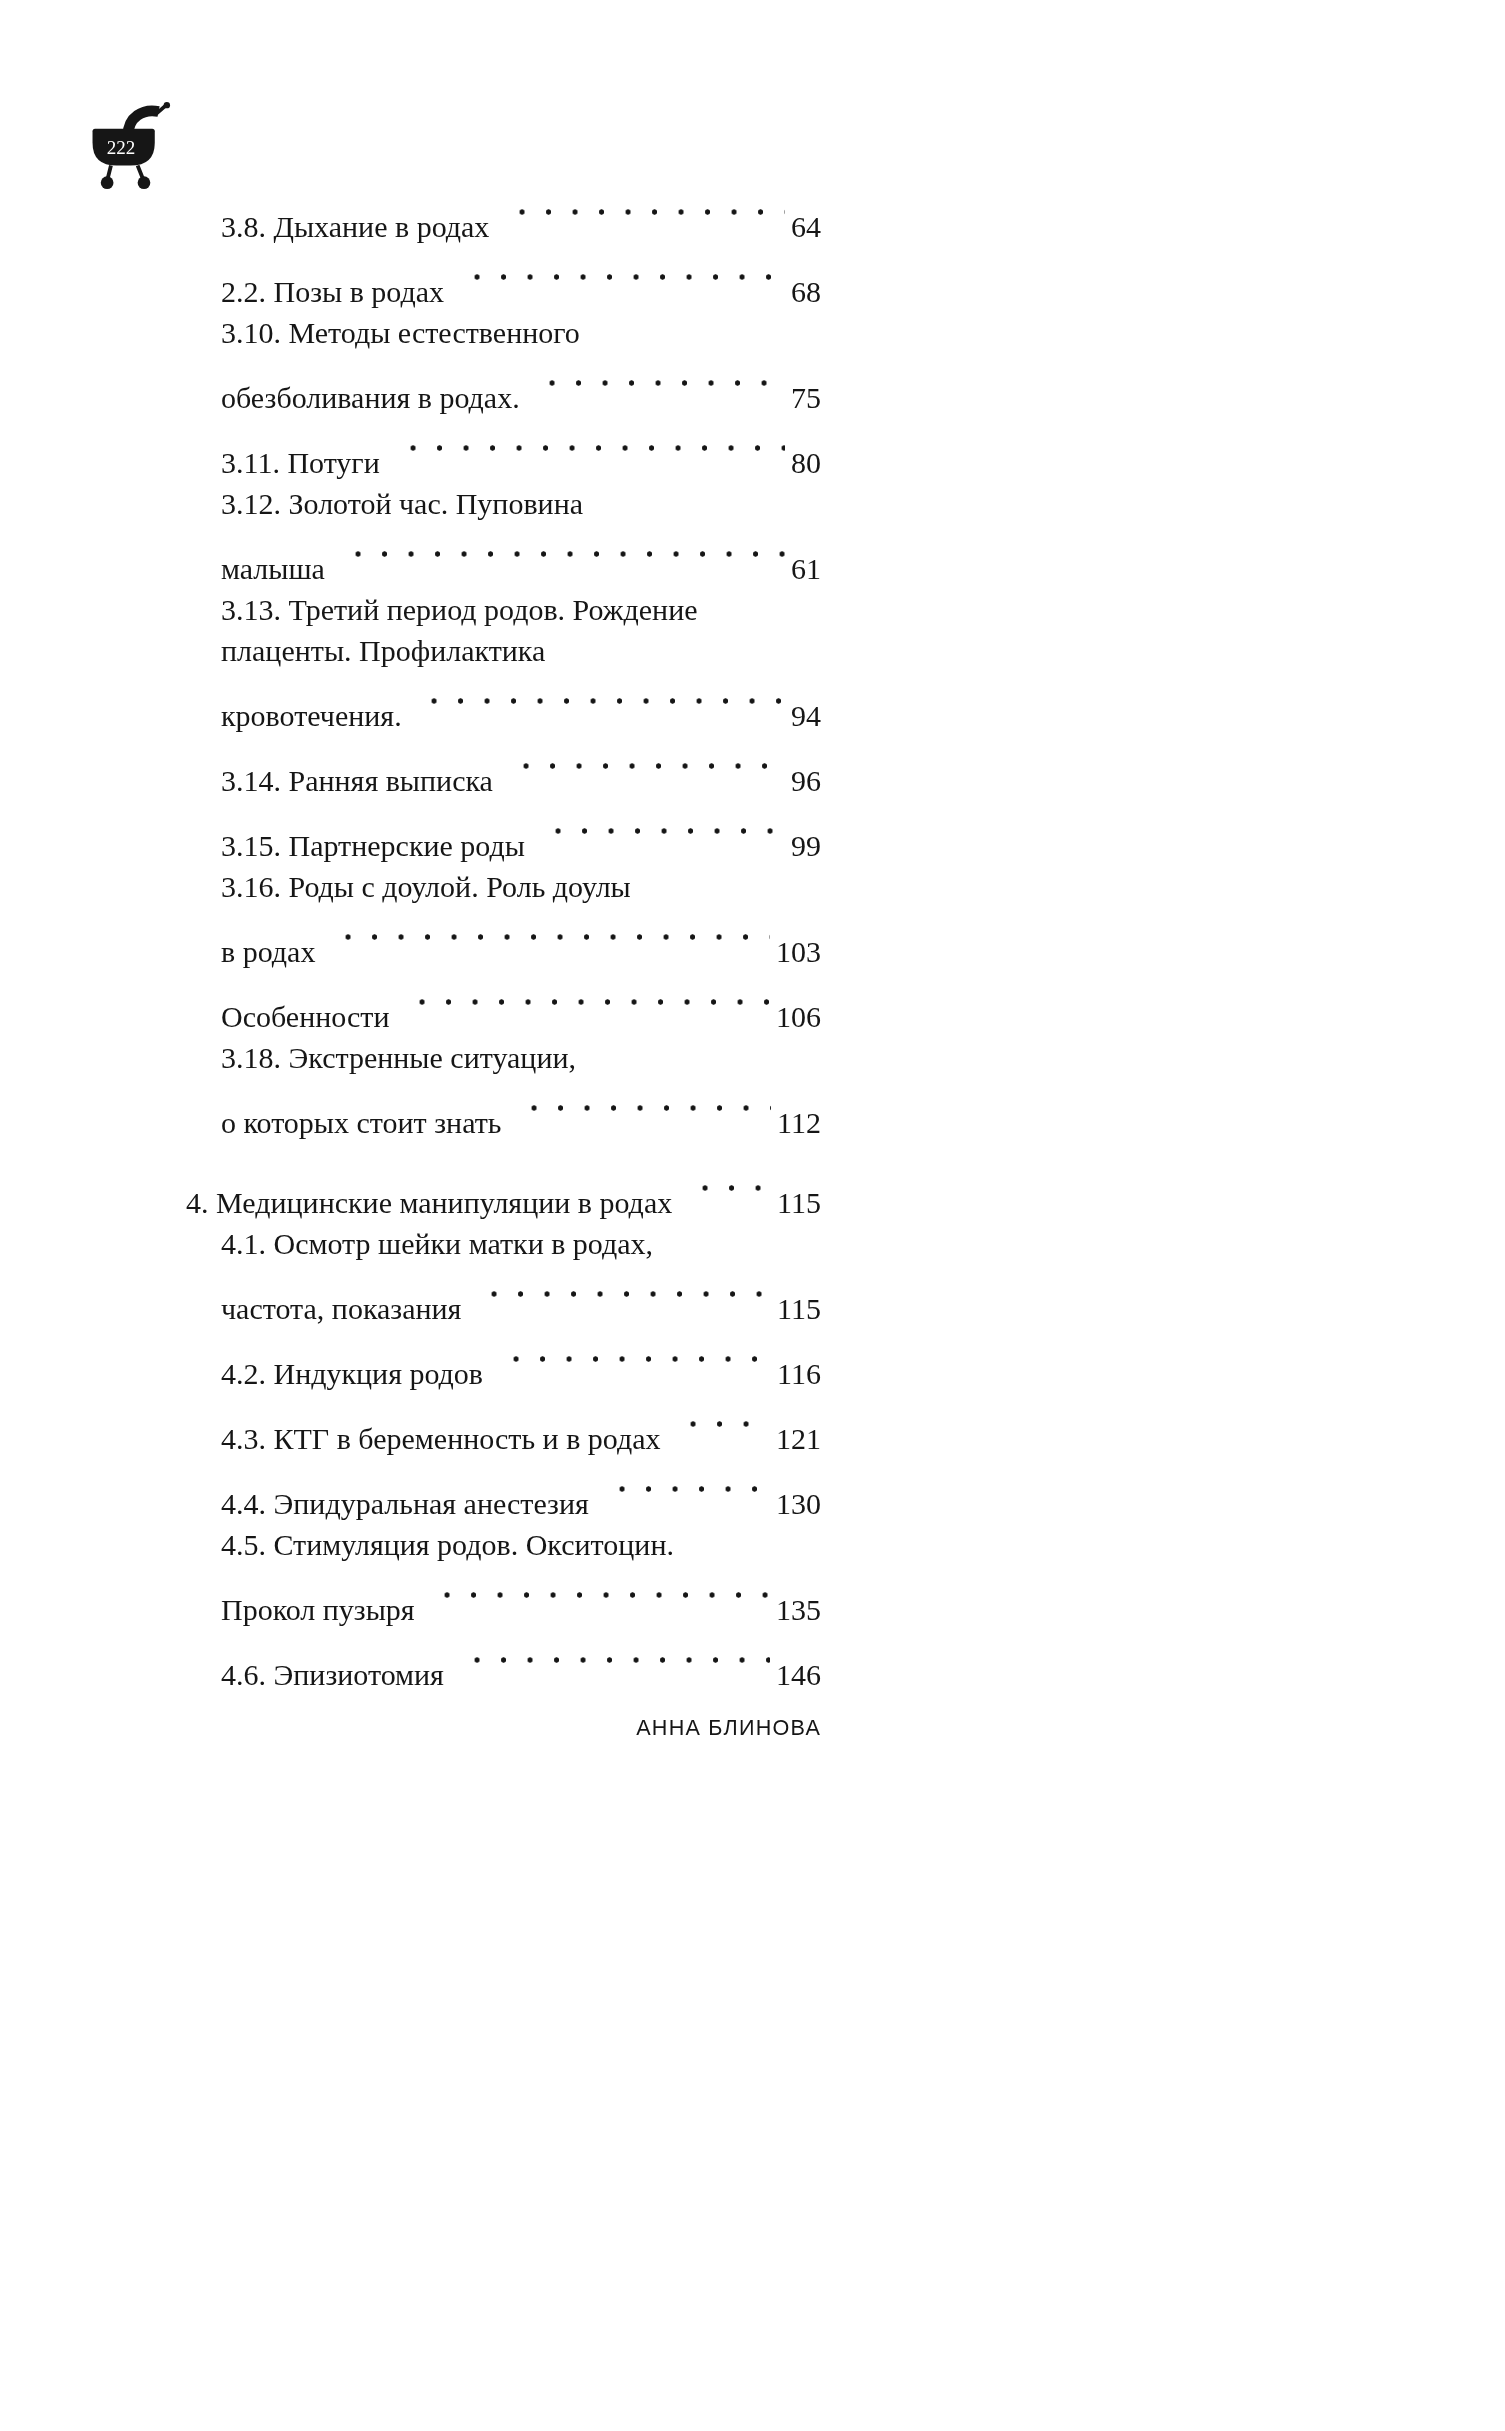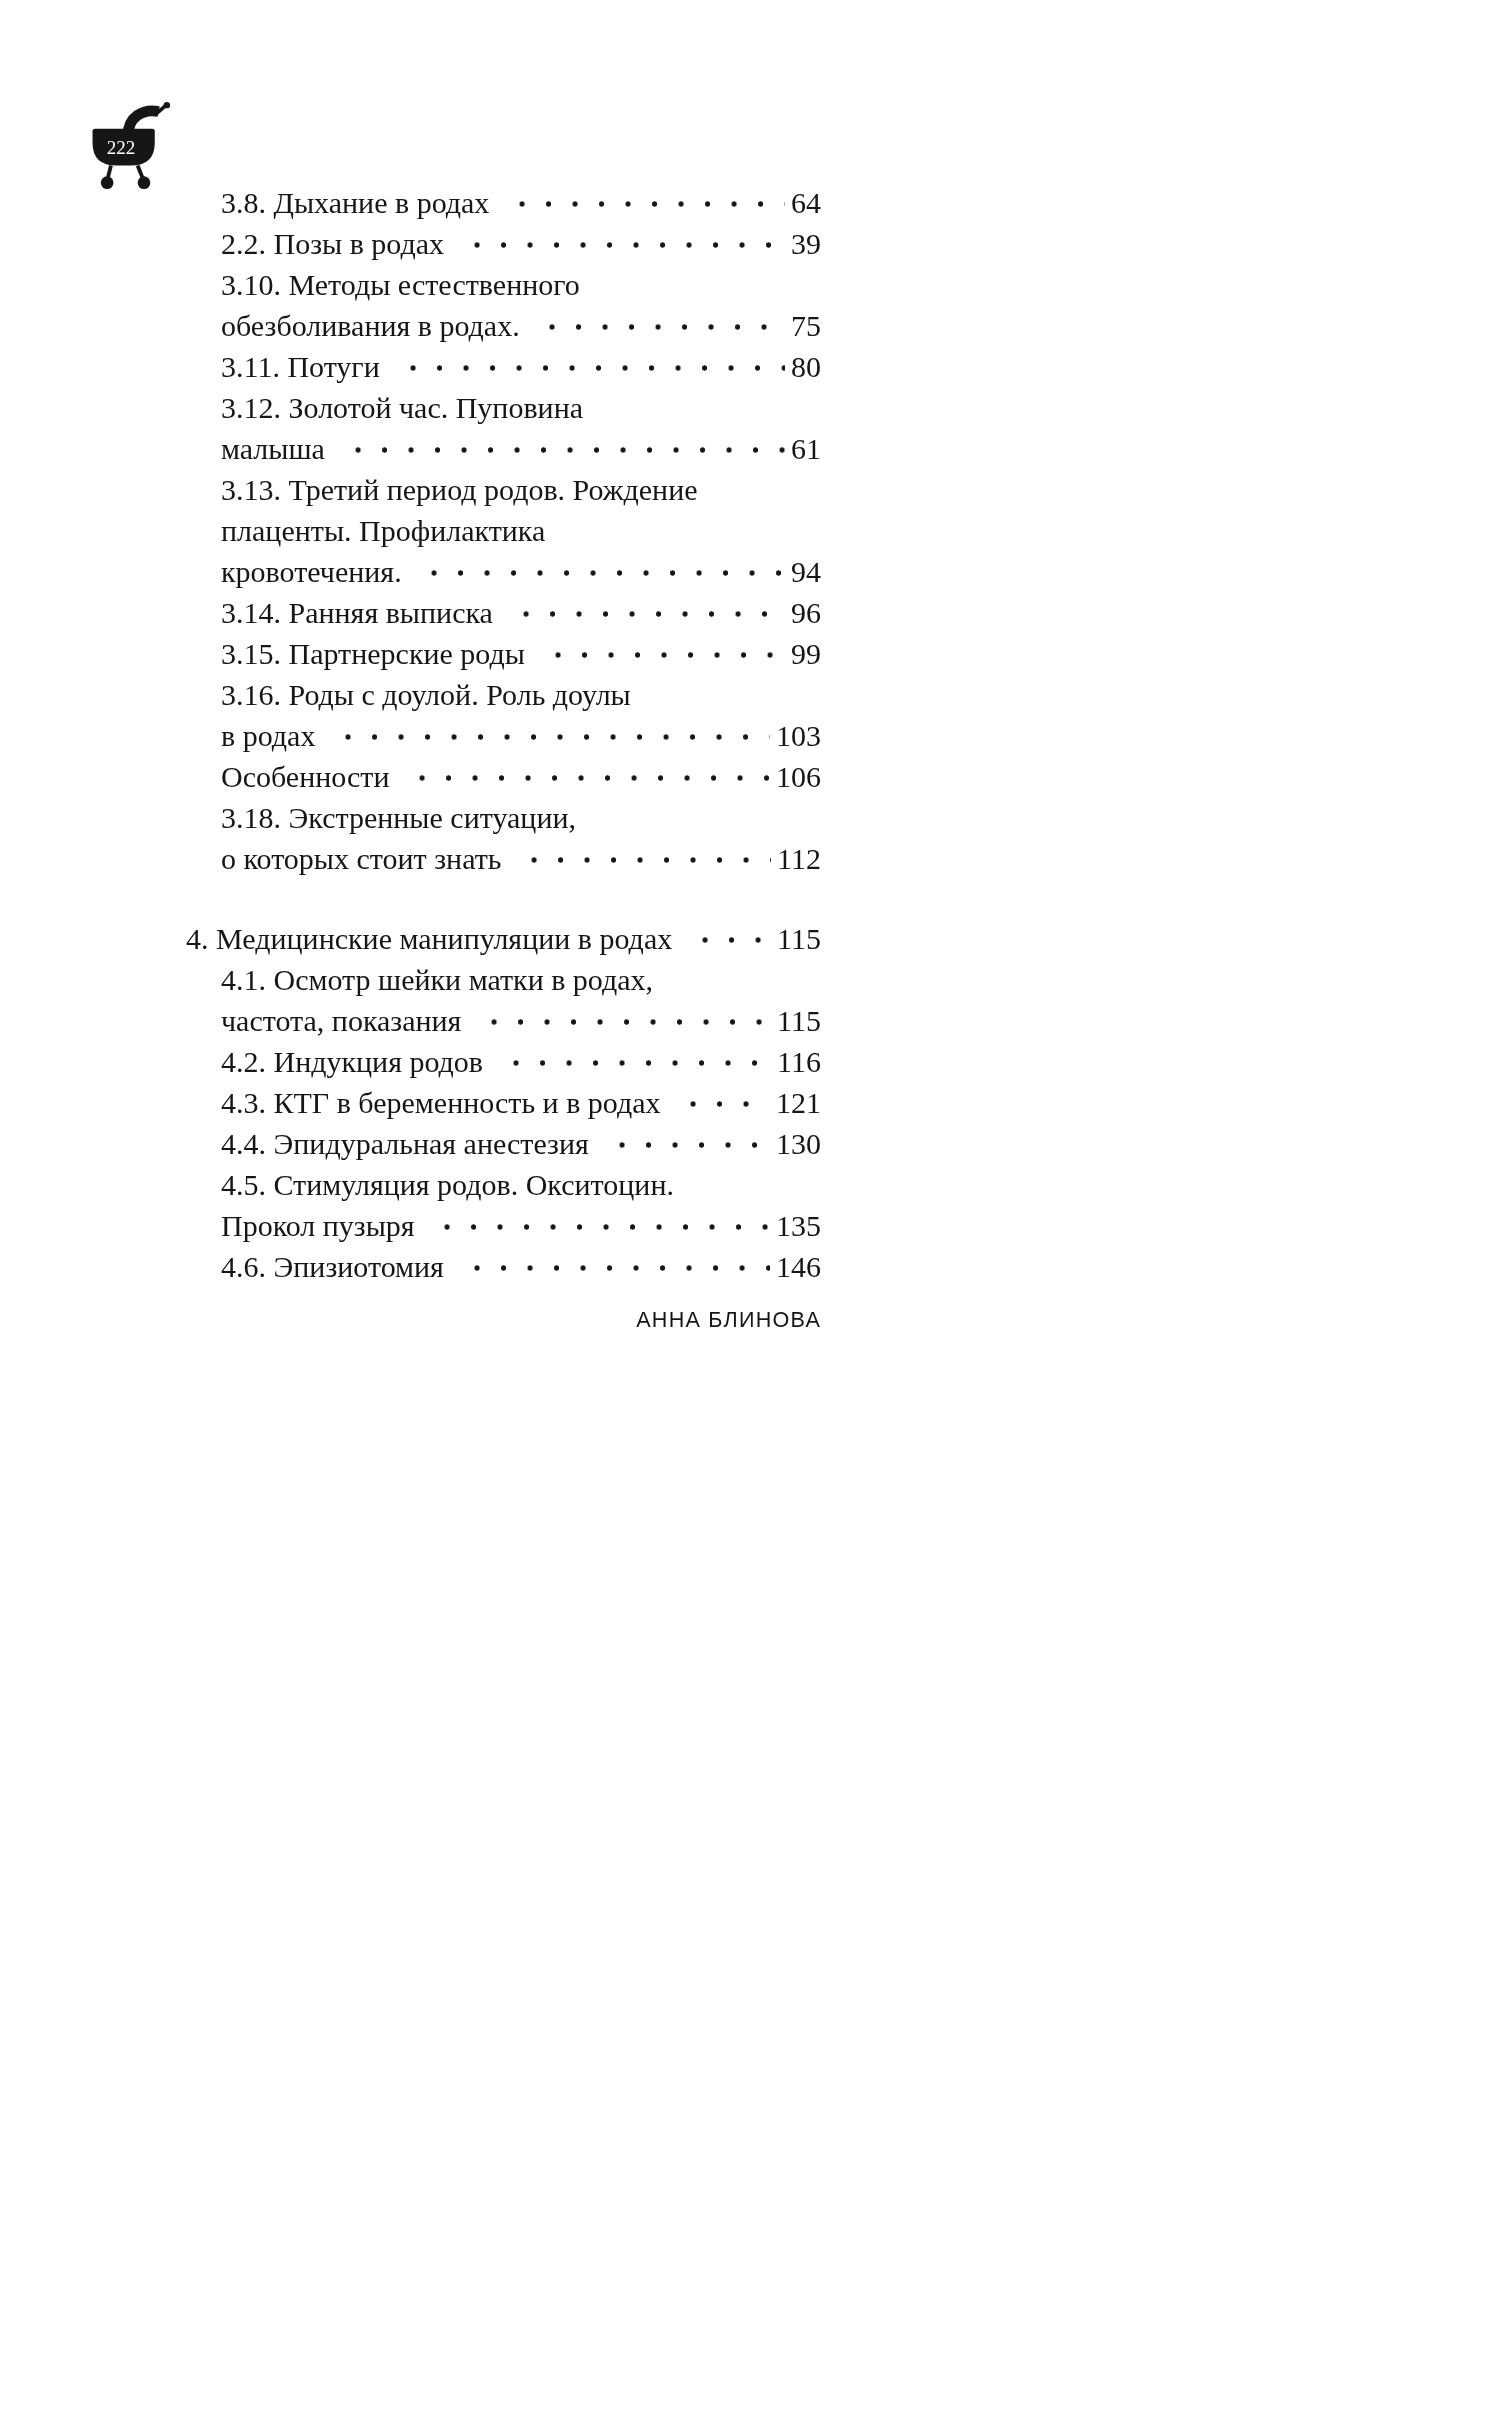--- a/index.html
+++ b/index.html
@@ -10,21 +10,21 @@
   .corner { position:absolute; left:88px; top:102px; width:84px; height:94px; }
   .pram-num { font-family:"Liberation Serif","DejaVu Serif",serif; font-size:30px; fill:#ffffff; }
 
   .content { position:absolute; left:186px; top:182px; width:635px; }
 
   .toc-entry { font-size:30px; line-height:41px; padding-left:35px; }
   .toc-entry.top-level { padding-left:0; margin-top:39px; }
   .toc-entry.bold { font-weight:normal; }
 
   .toc-line { white-space:nowrap; }
-  .toc-line.with-page { display:flex; align-items:center; }
+  .toc-line.with-page { display:flex; align-items:flex-start;margin-top:24px; }
   .txt { white-space:pre; }
   .leader { flex:1 1 auto; min-width:15.7px; height:9.8px; margin:0 5.9px 0 11.8px;
     background-image:radial-gradient(circle, var(--ink) 2.4px, rgba(0,0,0,0) 2.9px);
     background-size:26.5px 5.9px; background-repeat:repeat-x; background-position:left 7.8px bottom 1px; }
   .pg { flex:0 0 auto; text-align:right; }
 
   .footer { margin-top:20px; text-align:right; font-family:"Liberation Sans","DejaVu Sans",sans-serif;
     font-size:21.6px; letter-spacing:1.2px; color:var(--ink); }
 </style>
 </head>
@@ -49,21 +49,21 @@
         <div class="toc-line with-page">
           <span class="txt">3.8. Дыхание в родах</span>
           <span class="leader"></span>
           <span class="pg">64</span>
         </div>
       </div>
       <div class="toc-entry">
         <div class="toc-line with-page">
           <span class="txt">2.2. Позы в родах</span>
           <span class="leader"></span>
-          <span class="pg">39</span>
+          <span class="pg">68</span>
         </div>
       </div>
       <div class="toc-entry">
         <div class="toc-line"><span class="txt">3.10. Методы естественного</span></div>
         <div class="toc-line with-page">
           <span class="txt">обезболивания в родах.</span>
           <span class="leader"></span>
           <span class="pg">75</span>
         </div>
       </div>

